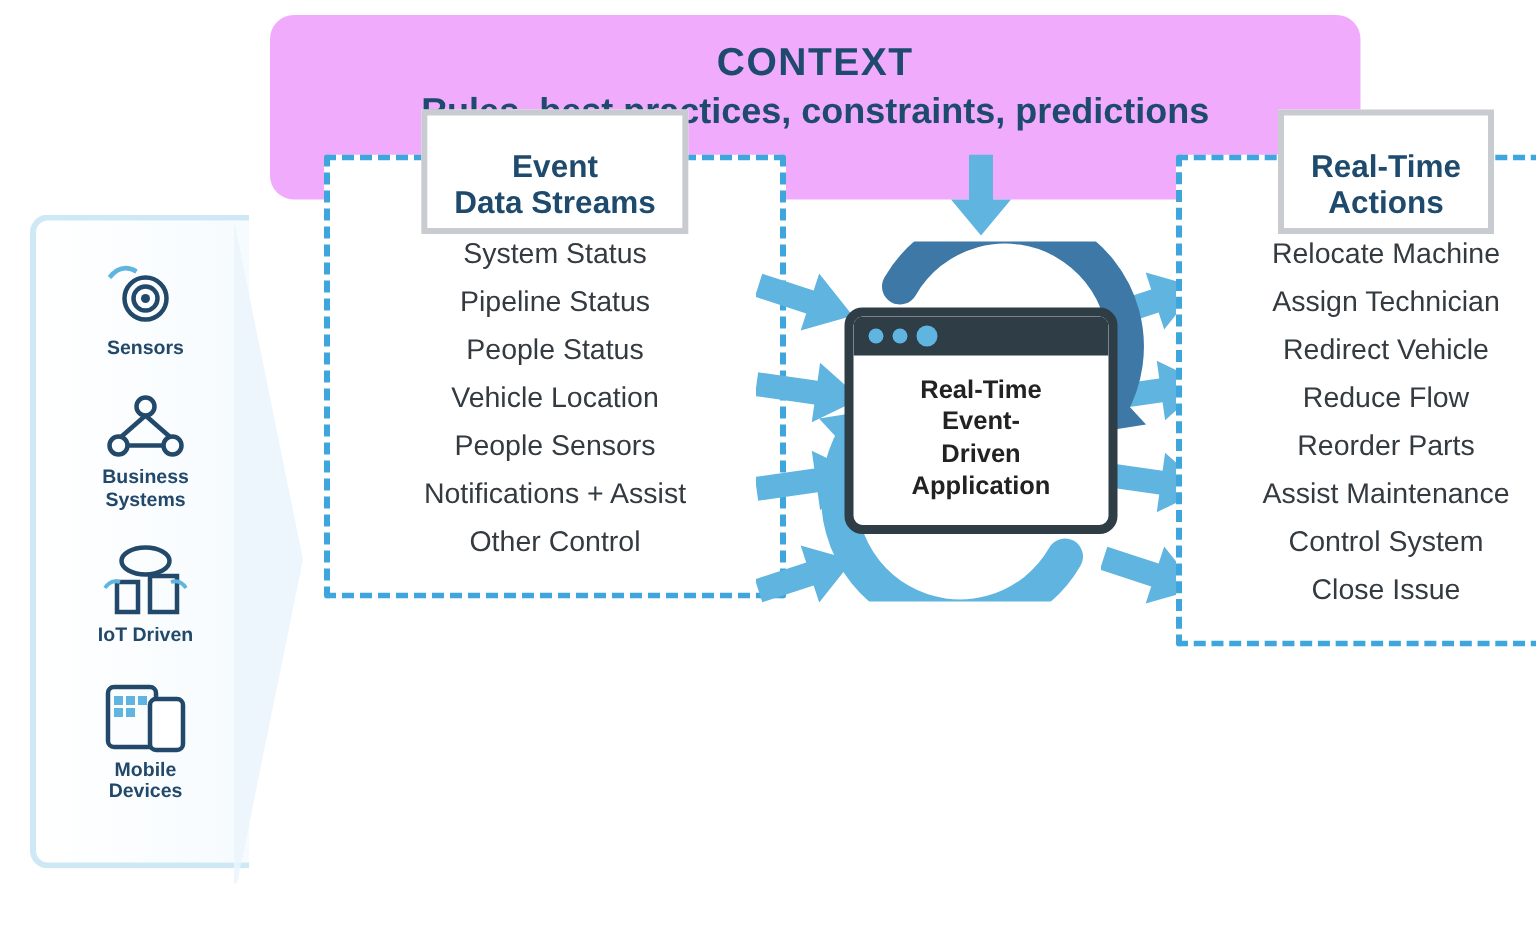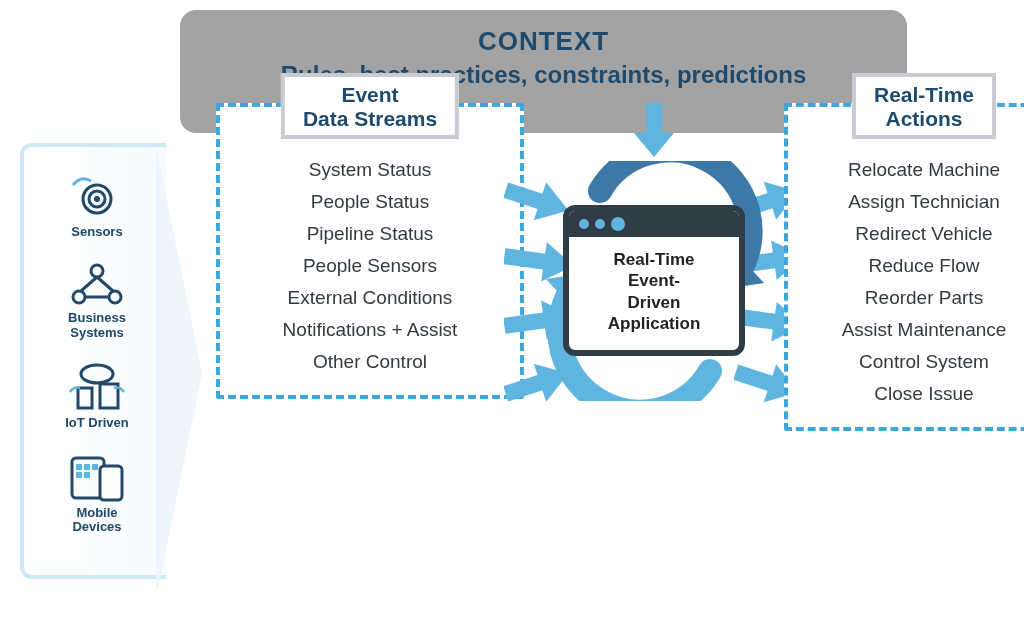--- a/index.html
+++ b/index.html
@@ -5,21 +5,21 @@
   body {
     margin: 0;
     padding: 10px 20px;
     font-family: "Trebuchet MS", "Lucida Sans", Arial, sans-serif;
     background: #fff;
     color: #2c3e50;
     width: 1024px;
     box-sizing: border-box;
   }
   .context-banner {
-    background: #a3a3a3;
+    background: #f0abfc;
     border-radius: 16px;
     color: #1e4a6d;
     text-align: center;
     padding: 16px 20px 44px;
     margin: 0 0 -30px 160px;
     font-weight: bold;
     width: 727px;
     box-sizing: border-box;
   }
   .context-banner .ctx-title {
@@ -71,21 +71,21 @@
     position: relative;
     background:#fff;
   }
   .panel-title-box {
     position: absolute;
     top: -34px;
     left: 50%;
     transform: translateX(-50%);
     background: #fff;
     border: 4px solid #c8ccd0;
-    padding: 6px 18px 4px;
+    padding: 23px 18px 4px;
     text-align: center;
     color: #1e4a6d;
     font-weight: bold;
     font-size: 21px;
     line-height: 1.15;
     white-space: pre;
   }
   .list { margin-top: 34px; text-align: center; }
   .list div {
     font-size: 19px;
@@ -176,24 +176,24 @@
       <div class="lbl" style="white-space:pre">Mobile
 Devices</div>
     </div>
   </div>
 
   <div class="dash-panel left-panel">
     <div class="panel-title-box" style="white-space:pre">Event
 Data Streams</div>
     <div class="list">
       <div>System Status</div>
+      <div>Pipeline Status</div>
       <div>People Status</div>
-      <div>Pipeline Status</div>
+      <div>Vehicle Location</div>
       <div>People Sensors</div>
-      <div>External Conditions</div>
       <div>Notifications + Assist</div>
       <div>Other Control</div>
     </div>
   </div>
 
   <div class="center-col">
 
     <div class="arrow down-arrow">
       <svg width="44" height="56" viewBox="0 0 44 56">
           <path d="M14 0 v30 h-12 l20 24 l20 -24 h-12 v-30 z" fill="#5fb5df"></path>

